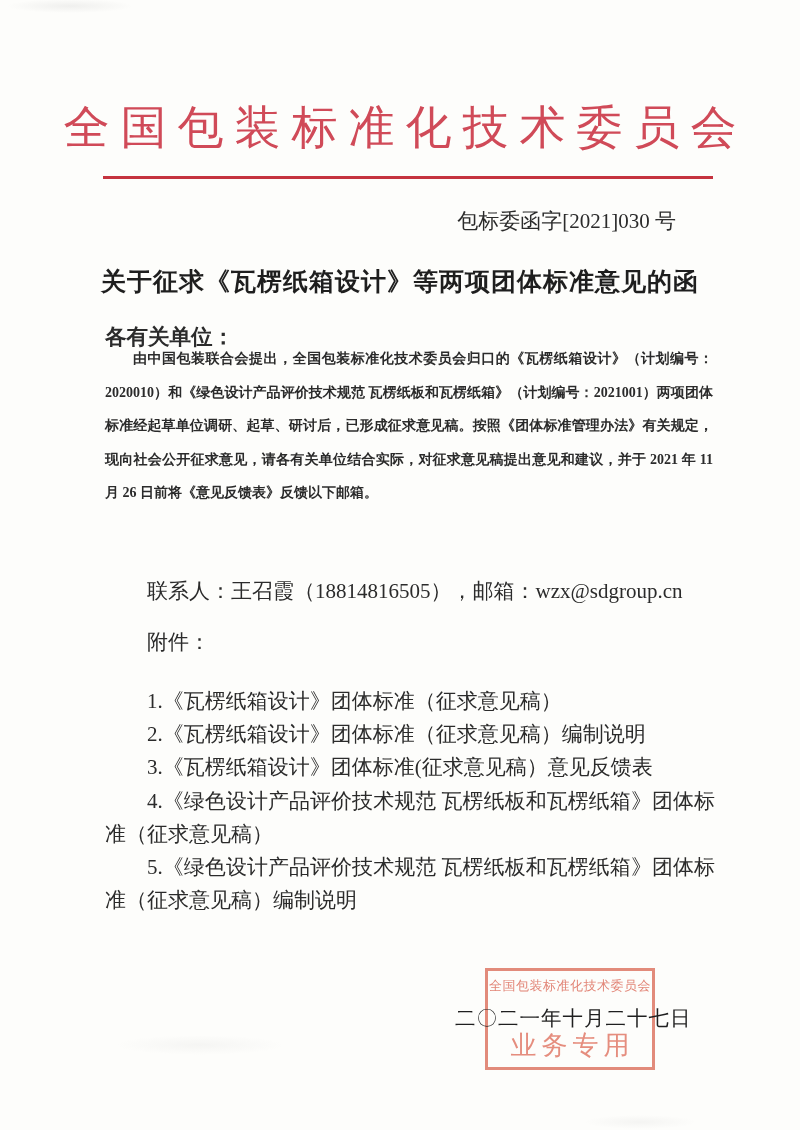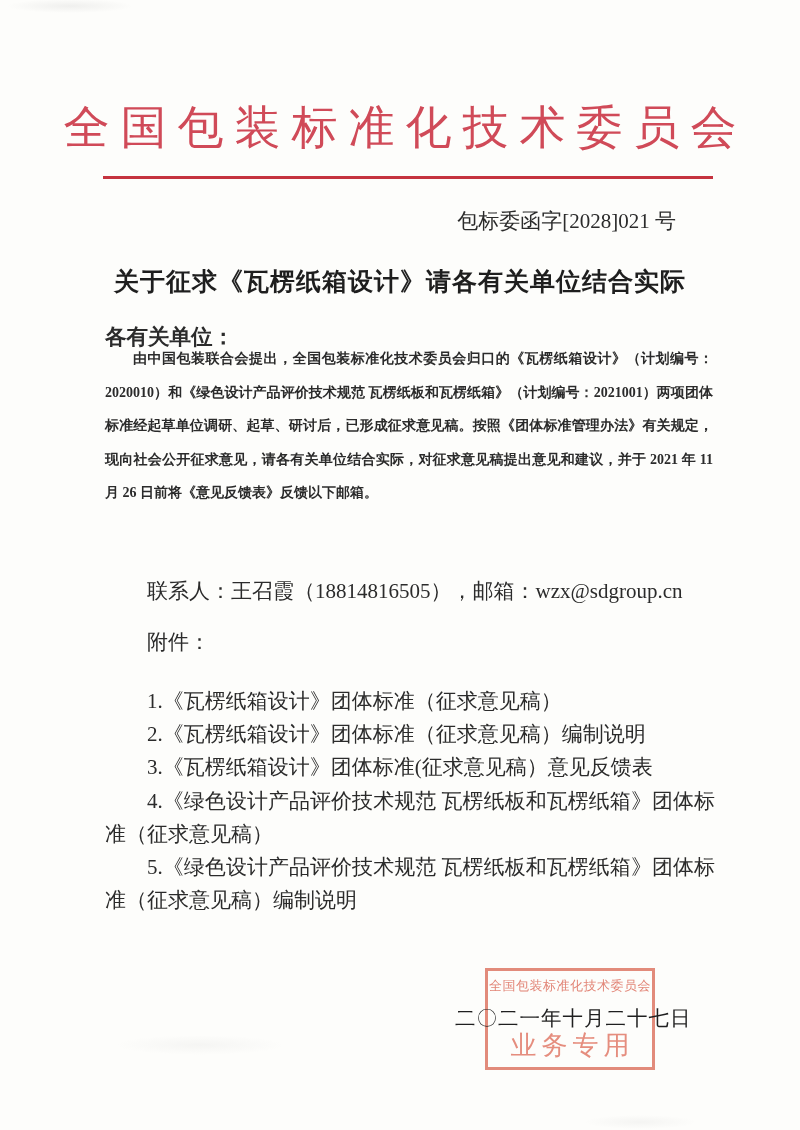--- a/index.html
+++ b/index.html
@@ -169,23 +169,23 @@
 </style>
 </head>
 <body>
 
 <div class="page">
 
   <div class="letterhead">全国包装标准化技术委员会</div>
 
   <div class="red-rule"></div>
 
-  <div class="doc-number">包标委函字[2028]021 号</div>
-
-  <div class="doc-title">关于征求《瓦楞纸箱设计》请各有关单位结合实际</div>
+  <div class="doc-number">包标委函字[2021]030 号</div>
+
+  <div class="doc-title">关于征求《瓦楞纸箱设计》等两项团体标准意见的函</div>
 
   <div class="salutation">各有关单位：</div>
 
   <div class="body-text">由中国包装联合会提出，全国包装标准化技术委员会归口的《瓦楞纸箱设计》（计划编号：2020010）和《绿色设计产品评价技术规范 瓦楞纸板和瓦楞纸箱》（计划编号：2021001）两项团体标准经起草单位调研、起草、研讨后，已形成征求意见稿。按照《团体标准管理办法》有关规定，现向社会公开征求意见，请各有关单位结合实际，对征求意见稿提出意见和建议，并于 2021 年 11 月 26 日前将《意见反馈表》反馈以下邮箱。</div>
 
   <div class="contact-line">联系人：王召霞（18814816505），邮箱：wzx@sdgroup.cn</div>
 
   <div class="attachments-label">附件：</div>
 
   <div class="attachments-list">

